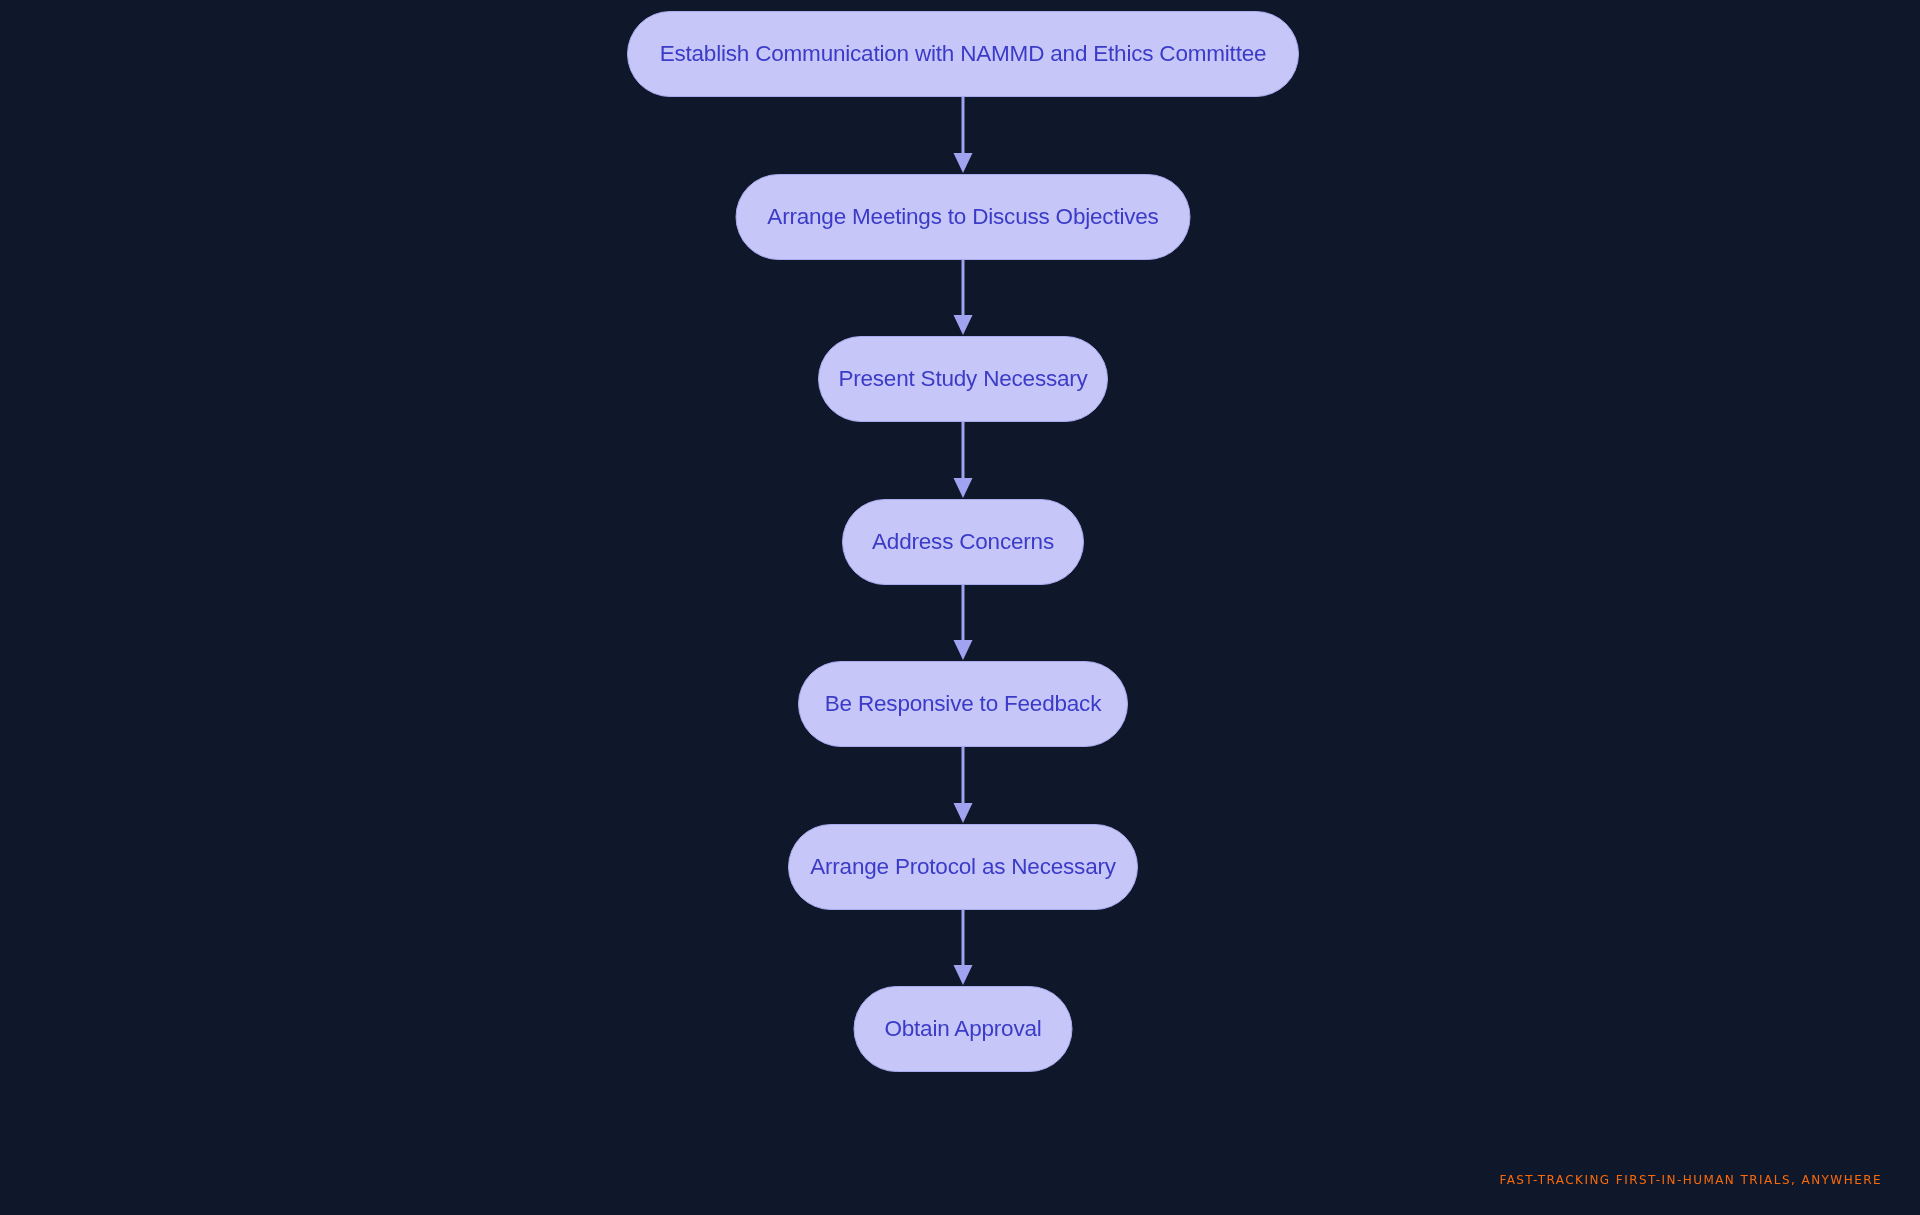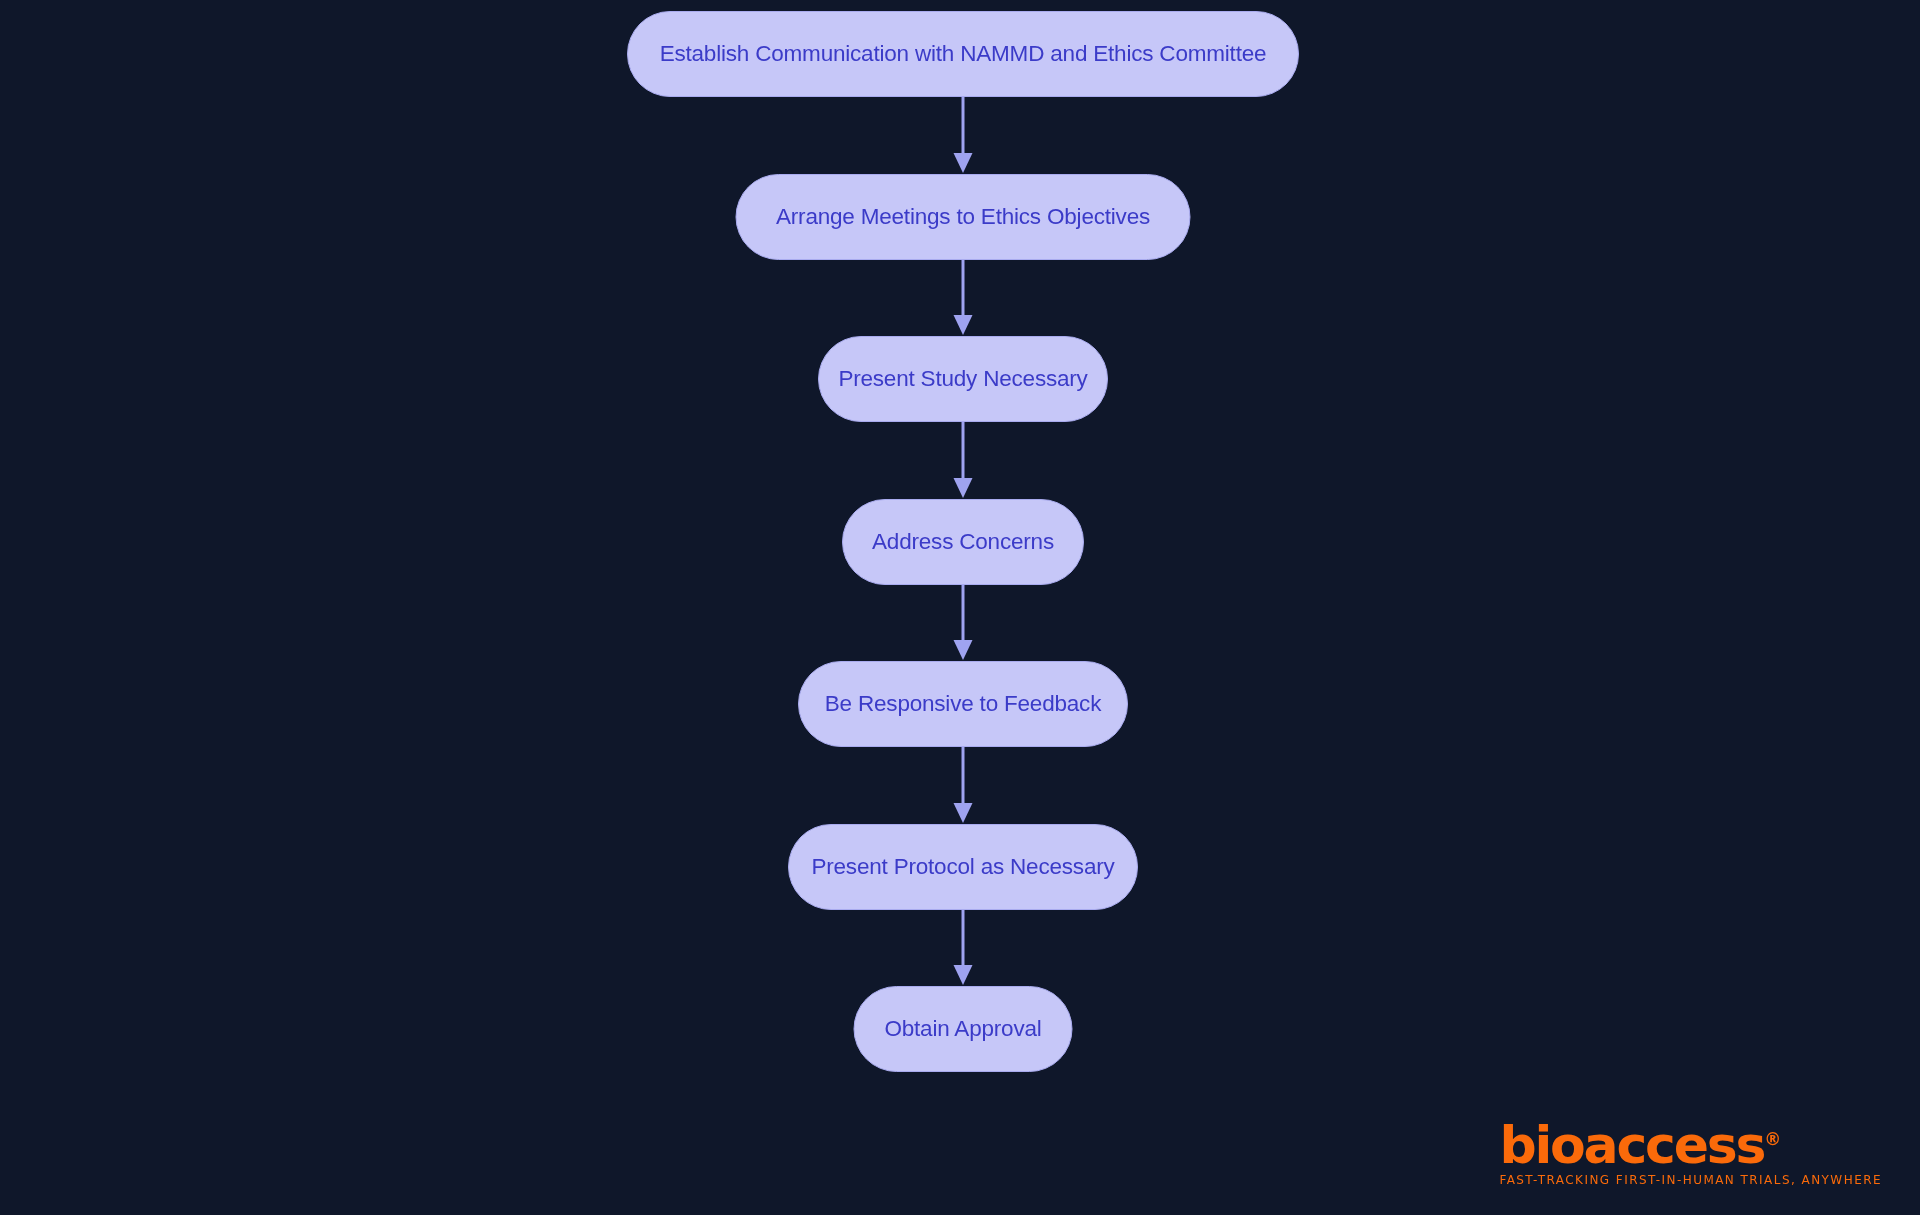--- a/index.html
+++ b/index.html
@@ -139,41 +139,40 @@
       <line x1="12" y1="0" x2="12" y2="59" stroke="#9fa3f0" stroke-width="3"></line>
       <polygon points="2.5,55 21.5,55 12,75" fill="#9fa3f0"></polygon>
     </svg>
   </div>
 
   <div class="flow-node" style="left:963px; top:11px; width:672px; height:86px;">
     <span class="node-label">Establish Communication with NAMMD and Ethics Committee</span>
   </div>
 
   <div class="flow-node" style="left:963px; top:174px; width:455px; height:86px;">
-    <span class="node-label">Arrange Meetings to Ethics Objectives</span>
+    <span class="node-label">Arrange Meetings to Discuss Objectives</span>
   </div>
 
   <div class="flow-node" style="left:963px; top:336px; width:290px; height:86px;">
     <span class="node-label">Present Study Necessary</span>
   </div>
 
   <div class="flow-node" style="left:963px; top:499px; width:242px; height:86px;">
     <span class="node-label">Address Concerns</span>
   </div>
 
   <div class="flow-node" style="left:963px; top:661px; width:330px; height:86px;">
     <span class="node-label">Be Responsive to Feedback</span>
   </div>
 
   <div class="flow-node" style="left:963px; top:824px; width:350px; height:86px;">
-    <span class="node-label">Present Protocol as Necessary</span>
+    <span class="node-label">Arrange Protocol as Necessary</span>
   </div>
 
   <div class="flow-node" style="left:963px; top:986px; width:219px; height:86px;">
     <span class="node-label">Obtain Approval</span>
   </div>
 
   <div id="brand-logo">
-    <span class="logo-word"><span>bioaccess</span><span class="logo-reg">®</span></span>
     <span class="logo-tagline">FAST-TRACKING FIRST-IN-HUMAN TRIALS, ANYWHERE</span>
   </div>
 
 </div>
 
 </body></html>

